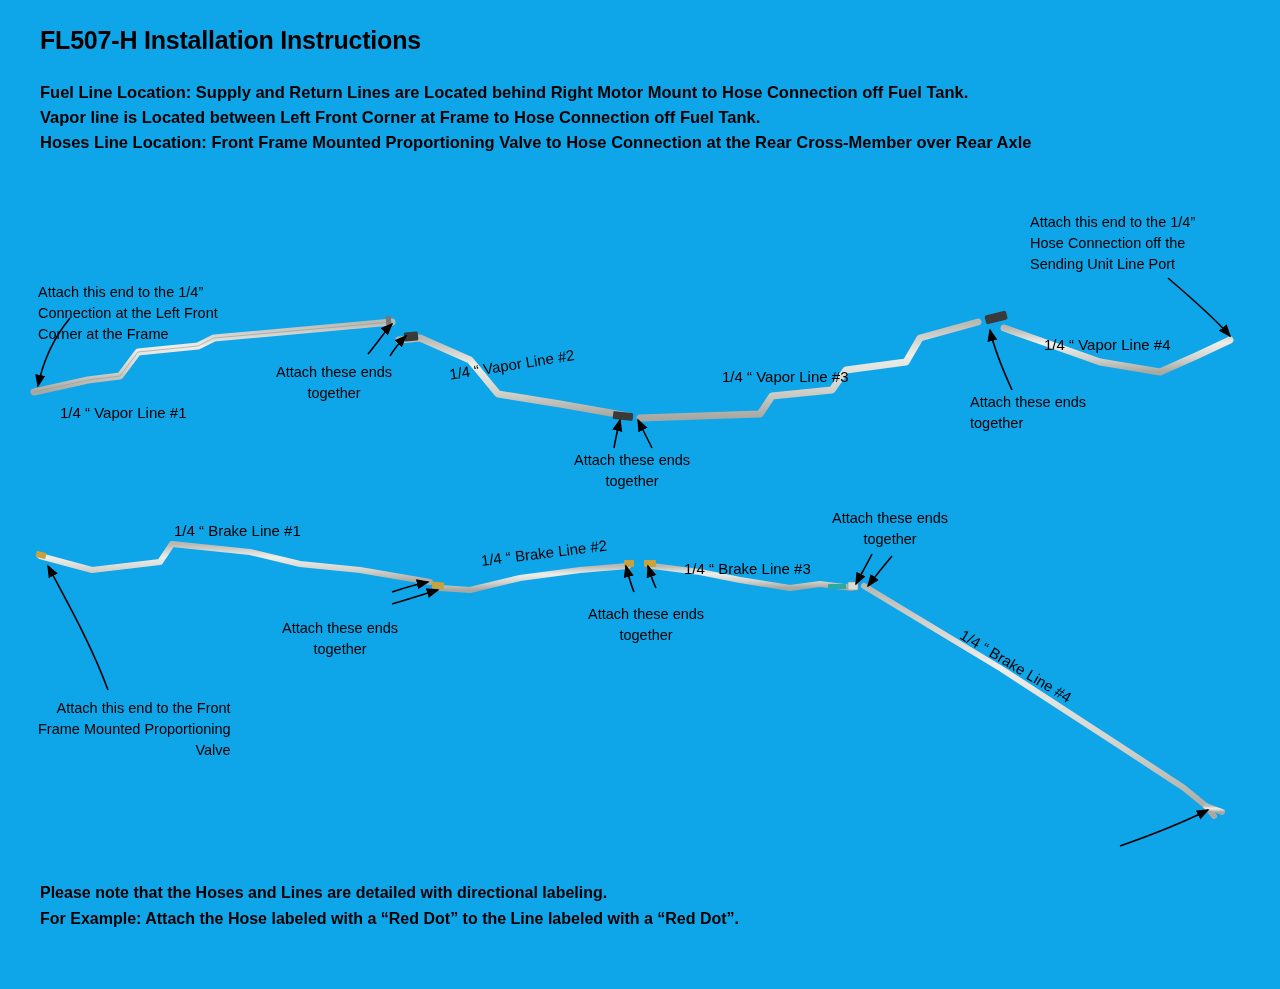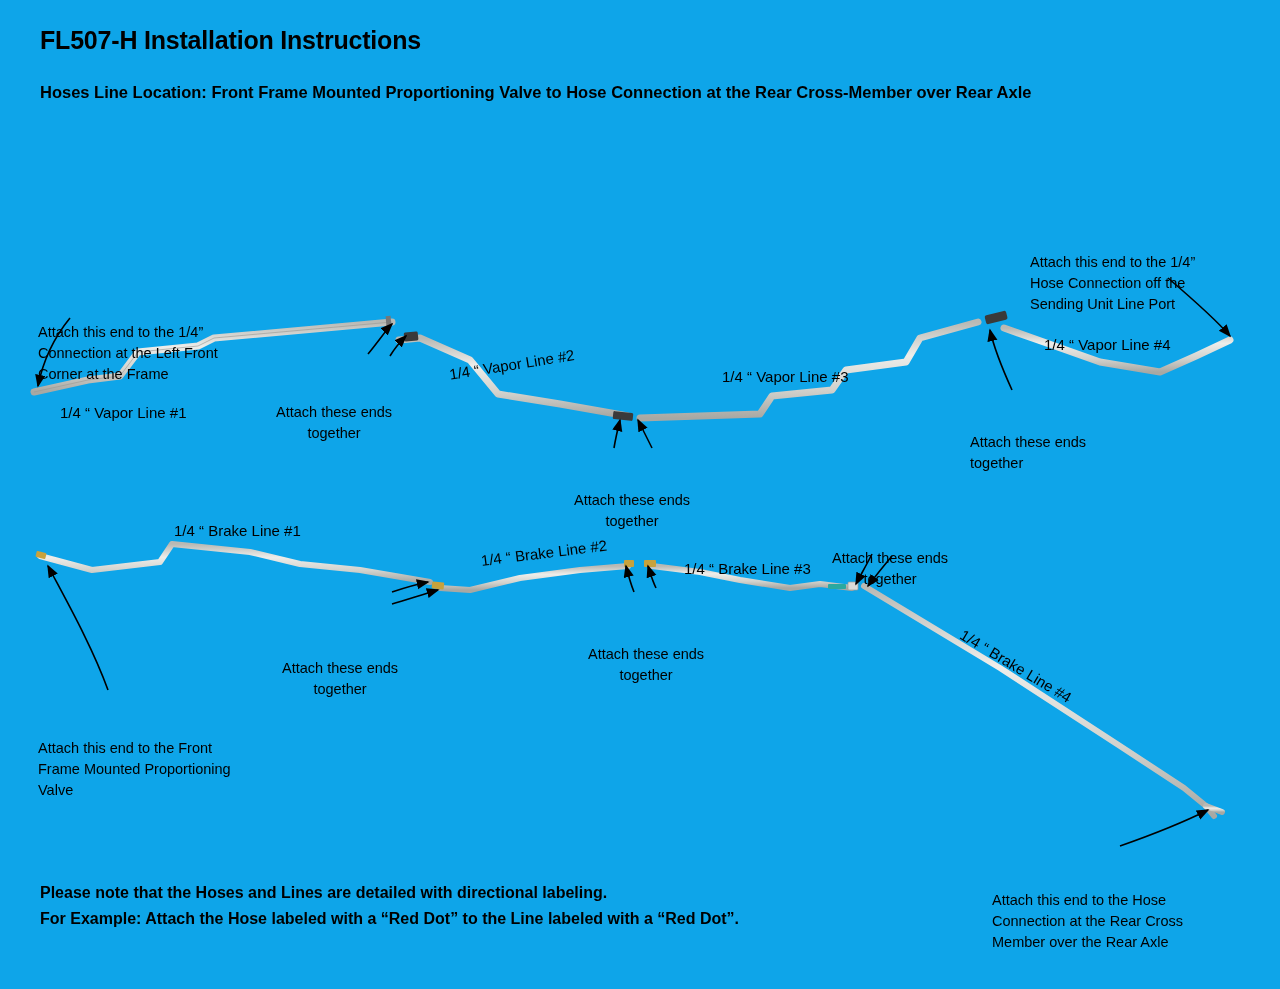--- a/index.html
+++ b/index.html
@@ -51,21 +51,20 @@
     font-size: 16px;
     font-weight: bold;
     line-height: 26px;
   }
   .callout {
     position: absolute;
     font-size: 14.5px;
     line-height: 21px;
     color: #000;
     white-space: pre-line;
-    margin-top: 40px;
   }
   .callout.center { text-align: center; }
   .linelabel {
     position: absolute;
     font-size: 15px;
     color: #000;
     white-space: nowrap;
     transform-origin: left top;
   }
   svg.overlay {
@@ -78,20 +77,22 @@
   }
 </style>
 </head>
 <body>
 
 <div id="page">
 
   <div class="title">FL507-H Installation Instructions</div>
 
   <div class="intro">
+    <div>Fuel Line Location:  Supply and Return Lines are Located behind Right Motor Mount to Hose Connection off Fuel Tank.</div>
+    <div>Vapor line is Located between Left Front Corner at Frame to Hose Connection off Fuel Tank.</div>
     <div class="wrap">Hoses Line Location: Front Frame Mounted Proportioning Valve to Hose Connection at the Rear Cross-Member over Rear Axle</div>
   </div>
 
 
   <svg class="overlay" viewBox="0 0 1280 989">
     <defs>
       <linearGradient id="tube" x1="0" y1="0" x2="0" y2="1">
         <stop offset="0%" stop-color="#b9b9b4"></stop>
         <stop offset="35%" stop-color="#ededea"></stop>
         <stop offset="70%" stop-color="#d2d2cd"></stop>
@@ -194,25 +195,22 @@
   <div class="linelabel" style="left:480px; top:552px; transform: rotate(-7deg);">1/4 “ Brake Line #2</div>
   <div class="linelabel" style="left:684px; top:560px;">1/4 “ Brake Line #3</div>
   <div class="linelabel" style="left:966px; top:626px; transform: rotate(31deg);">1/4 “ Brake Line #4</div>
 
   <div class="callout center" style="left:282px; top:618px;">Attach these ends
 together</div>
   <div class="callout center" style="left:588px; top:604px;">Attach these ends
 together</div>
   <div class="callout center" style="left:832px; top:508px;">Attach these ends
 together</div>
-  <div class="callout" style="left:38px; top:698px;">Attach this end to the Front
+  <div class="callout" style="left:38px; top:698px;text-align:right;">Attach this end to the Front
 Frame Mounted Proportioning
 Valve</div>
-  <div class="callout" style="left:992px; top:850px;">Attach this end to the Hose
-Connection at the Rear Cross
-Member over the Rear Axle</div>
 
   <div class="footer">
     <div>Please note that the Hoses and Lines are detailed with directional labeling.</div>
     <div>For Example: Attach the Hose labeled with a “Red Dot” to the Line labeled with a “Red Dot”.</div>
   </div>
 
 </div>
 
 </body></html>

